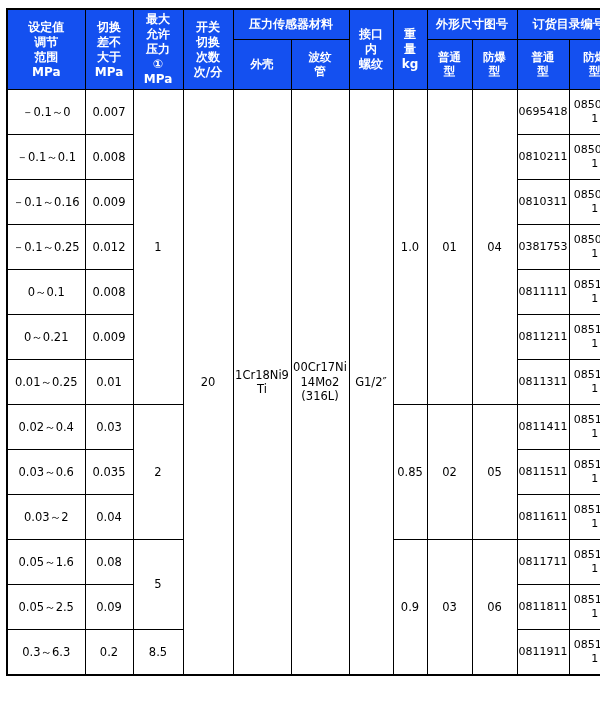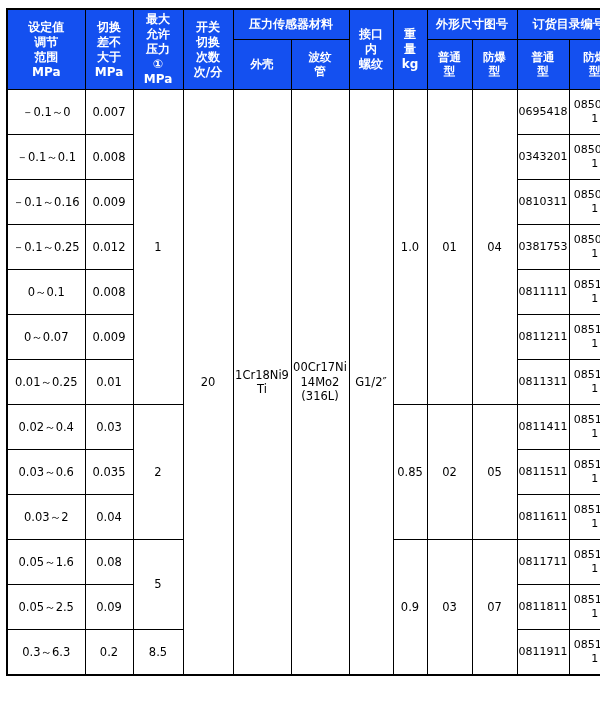--- a/index.html
+++ b/index.html
@@ -165,21 +165,21 @@
           <td rowspan="13">G1/2″</td>
           <td rowspan="7">1.0</td>
           <td rowspan="7">01</td>
           <td rowspan="7">04</td>
           <td class="code">0695418</td>
           <td class="code">0850181</td>
         </tr>
         <tr>
           <td>－0.1～0.1</td>
           <td>0.008</td>
-          <td class="code">0343201</td>
+          <td class="code">0810211</td>
           <td class="code">0850281</td>
         </tr>
         <tr>
           <td>－0.1～0.16</td>
           <td>0.009</td>
           <td class="code">0810311</td>
           <td class="code">0850381</td>
         </tr>
         <tr>
           <td>－0.1～0.25</td>
@@ -187,21 +187,21 @@
           <td class="code">0381753</td>
           <td class="code">0850481</td>
         </tr>
         <tr>
           <td>0～0.1</td>
           <td>0.008</td>
           <td class="code">0811111</td>
           <td class="code">0851181</td>
         </tr>
         <tr>
-          <td>0～0.07</td>
+          <td>0～0.21</td>
           <td>0.009</td>
           <td class="code">0811211</td>
           <td class="code">0851281</td>
         </tr>
         <tr>
           <td>0.01～0.25</td>
           <td>0.01</td>
           <td class="code">0811311</td>
           <td class="code">0851381</td>
         </tr>
@@ -226,21 +226,21 @@
           <td>0.04</td>
           <td class="code">0811611</td>
           <td class="code">0851681</td>
         </tr>
         <tr>
           <td>0.05～1.6</td>
           <td>0.08</td>
           <td rowspan="2">5</td>
           <td rowspan="3">0.9</td>
           <td rowspan="3">03</td>
-          <td rowspan="3">07</td>
+          <td rowspan="3">06</td>
           <td class="code">0811711</td>
           <td class="code">0851781</td>
         </tr>
         <tr>
           <td>0.05～2.5</td>
           <td>0.09</td>
           <td class="code">0811811</td>
           <td class="code">0851881</td>
         </tr>
         <tr>

